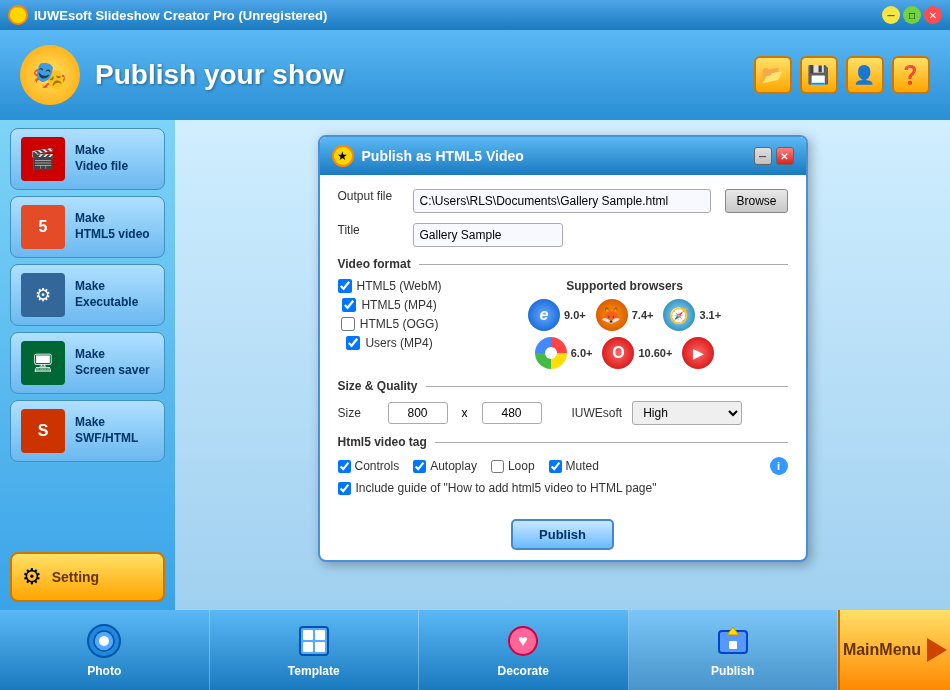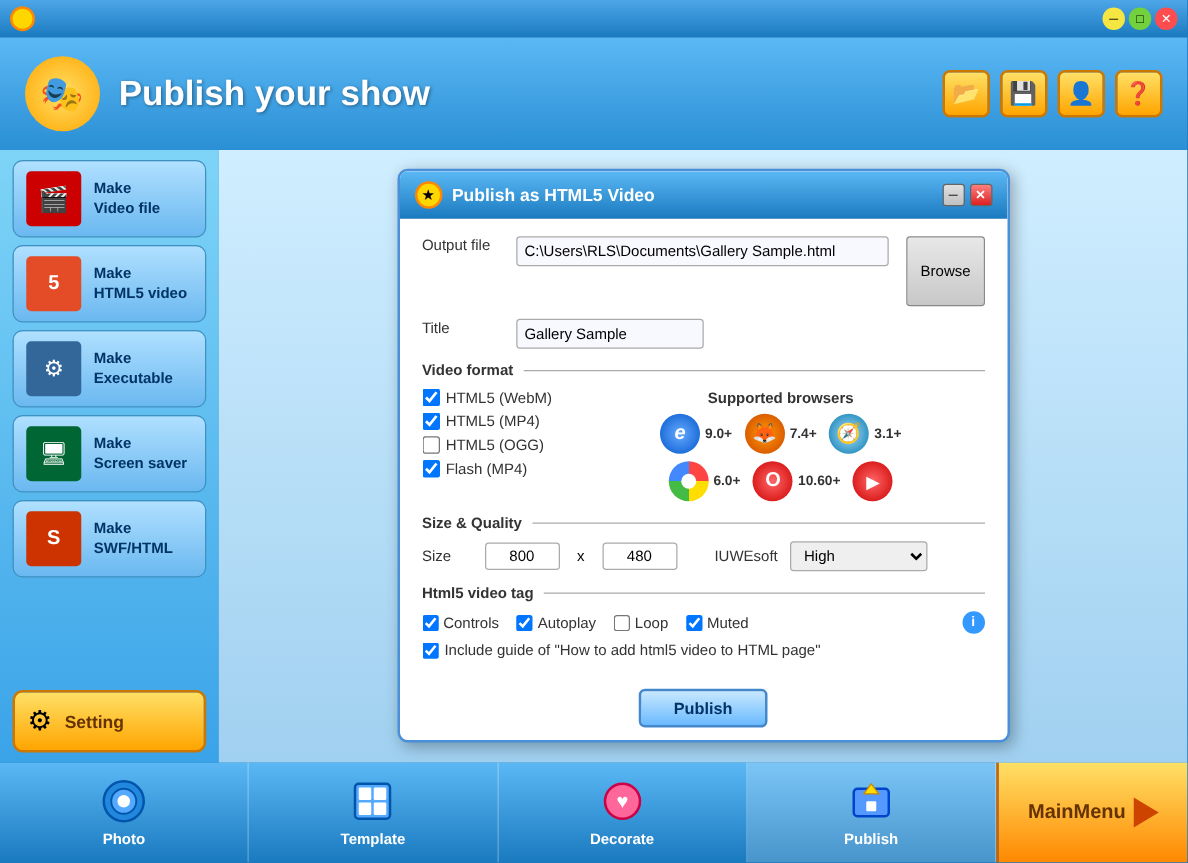--- a/index.html
+++ b/index.html
@@ -100,33 +100,33 @@
 
     #dialog-body { padding: 14px 18px; }
 
     .form-row { display: flex; align-items: flex-start; margin-bottom: 10px; }
     .form-label { width: 75px; font-size: 12px; color: #333; }
     .form-input {
       flex: 1; padding: 4px 6px; border: 1px solid #aaa; border-radius: 3px;
       font-size: 12px; background: #f8f8ff;
     }
     .browse-btn {
-      margin-left: 14px; padding: 20px 10px; background: linear-gradient(180deg, #e8e8e8, #c8c8c8);
+      margin-left: 14px; padding: 4px 10px; background: linear-gradient(180deg, #e8e8e8, #c8c8c8);
       border: 1px solid #888; border-radius: 3px; font-size: 12px; cursor: pointer;
     }
 
     .section-header {
       font-size: 12px; font-weight: bold; color: #333; margin: 10px 0 8px 0;
       display: flex; align-items: center; gap: 8px;
     }
     .section-header::after { content: ''; flex: 1; height: 1px; background: #aaa; }
 
     .video-format-area { display: flex; gap: 20px; margin-bottom: 10px; }
     .checkboxes-col { display: flex; flex-direction: column; gap: 5px; }
-    .check-row { display: flex; align-items: center; gap: 5px; font-size: 12px; color: #333; }
+    .check-row { display: flex; align-items: center; gap: 5px; font-size: 12px; color: #333; justify-content: center; }
     .check-row input[type=checkbox] { width: 14px; height: 14px; }
 
     .browsers-col { flex: 1; }
     .browsers-title { font-size: 12px; font-weight: bold; color: #333; text-align: center; margin-bottom: 6px; }
     .browsers-grid { display: flex; flex-direction: column; gap: 6px; }
     .browser-row { display: flex; gap: 10px; justify-content: center; align-items: center; }
     .browser-item { display: flex; align-items: center; gap: 4px; }
     .browser-logo { width: 32px; height: 32px; border-radius: 50%; display: flex; align-items: center; justify-content: center; font-size: 16px; }
     .browser-version { font-size: 11px; color: #333; font-weight: bold; }
 
@@ -161,33 +161,34 @@
     }
     .nav-item {
       flex: 1; display: flex; flex-direction: column; align-items: center; justify-content: center;
       gap: 4px; cursor: pointer; padding: 6px;
       border-right: 1px solid rgba(255,255,255,0.3);
     }
     .nav-item.active { background: rgba(255,255,255,0.2); }
     .nav-icon { width: 38px; height: 38px; display: flex; align-items: center; justify-content: center; font-size: 24px; }
     .nav-label { color: white; font-size: 12px; font-weight: bold; }
     .main-menu-btn {
-      width: 153px; background: linear-gradient(180deg, #ffe066 0%, #ff8800 100%);
+      width: 112px; background: linear-gradient(180deg, #ffe066 0%, #ff8800 100%);
       display: flex; align-items: center; justify-content: center; gap: 6px;
       cursor: pointer; font-size: 16px; font-weight: bold; color: #663300;
       border-left: 2px solid #cc6600; flex-shrink: 0;
     }
     .play-triangle { width: 0; height: 0; border-top: 12px solid transparent; border-bottom: 12px solid transparent; border-left: 20px solid #cc4400; }
   </style>
 </head>
 <body>
 
 <div id="titlebar">
   <div class="title-left">
     <div class="app-icon"></div>
+    <span class="title-text">IUWEsoft Slideshow Creator Pro (Unregistered)</span>
   </div>
   <div class="win-controls">
     <button class="win-btn min">─</button>
     <button class="win-btn max">□</button>
     <button class="win-btn close">✕</button>
   </div>
 </div>
 
 <div id="header">
   <div class="logo-icon">🎭</div>
@@ -281,21 +282,21 @@
             <label class="check-row">
               <input type="checkbox" checked="" style="">
               <span>HTML5 (MP4)</span>
             </label>
             <label class="check-row">
               <input type="checkbox" style="">
               <span>HTML5 (OGG)</span>
             </label>
             <label class="check-row">
               <input type="checkbox" checked="" style="">
-              <span>Flash (MP4)</span>
+              <span>Users (MP4)</span>
             </label>
           </div>
 
           <div class="browsers-col">
             <div class="browsers-title">Supported browsers</div>
             <div class="browsers-grid">
               <div class="browser-row">
 
                 <div class="browser-item">
                   <div class="browser-logo ie-logo" style="background: radial-gradient(circle, #66aaff, #0055cc);">

